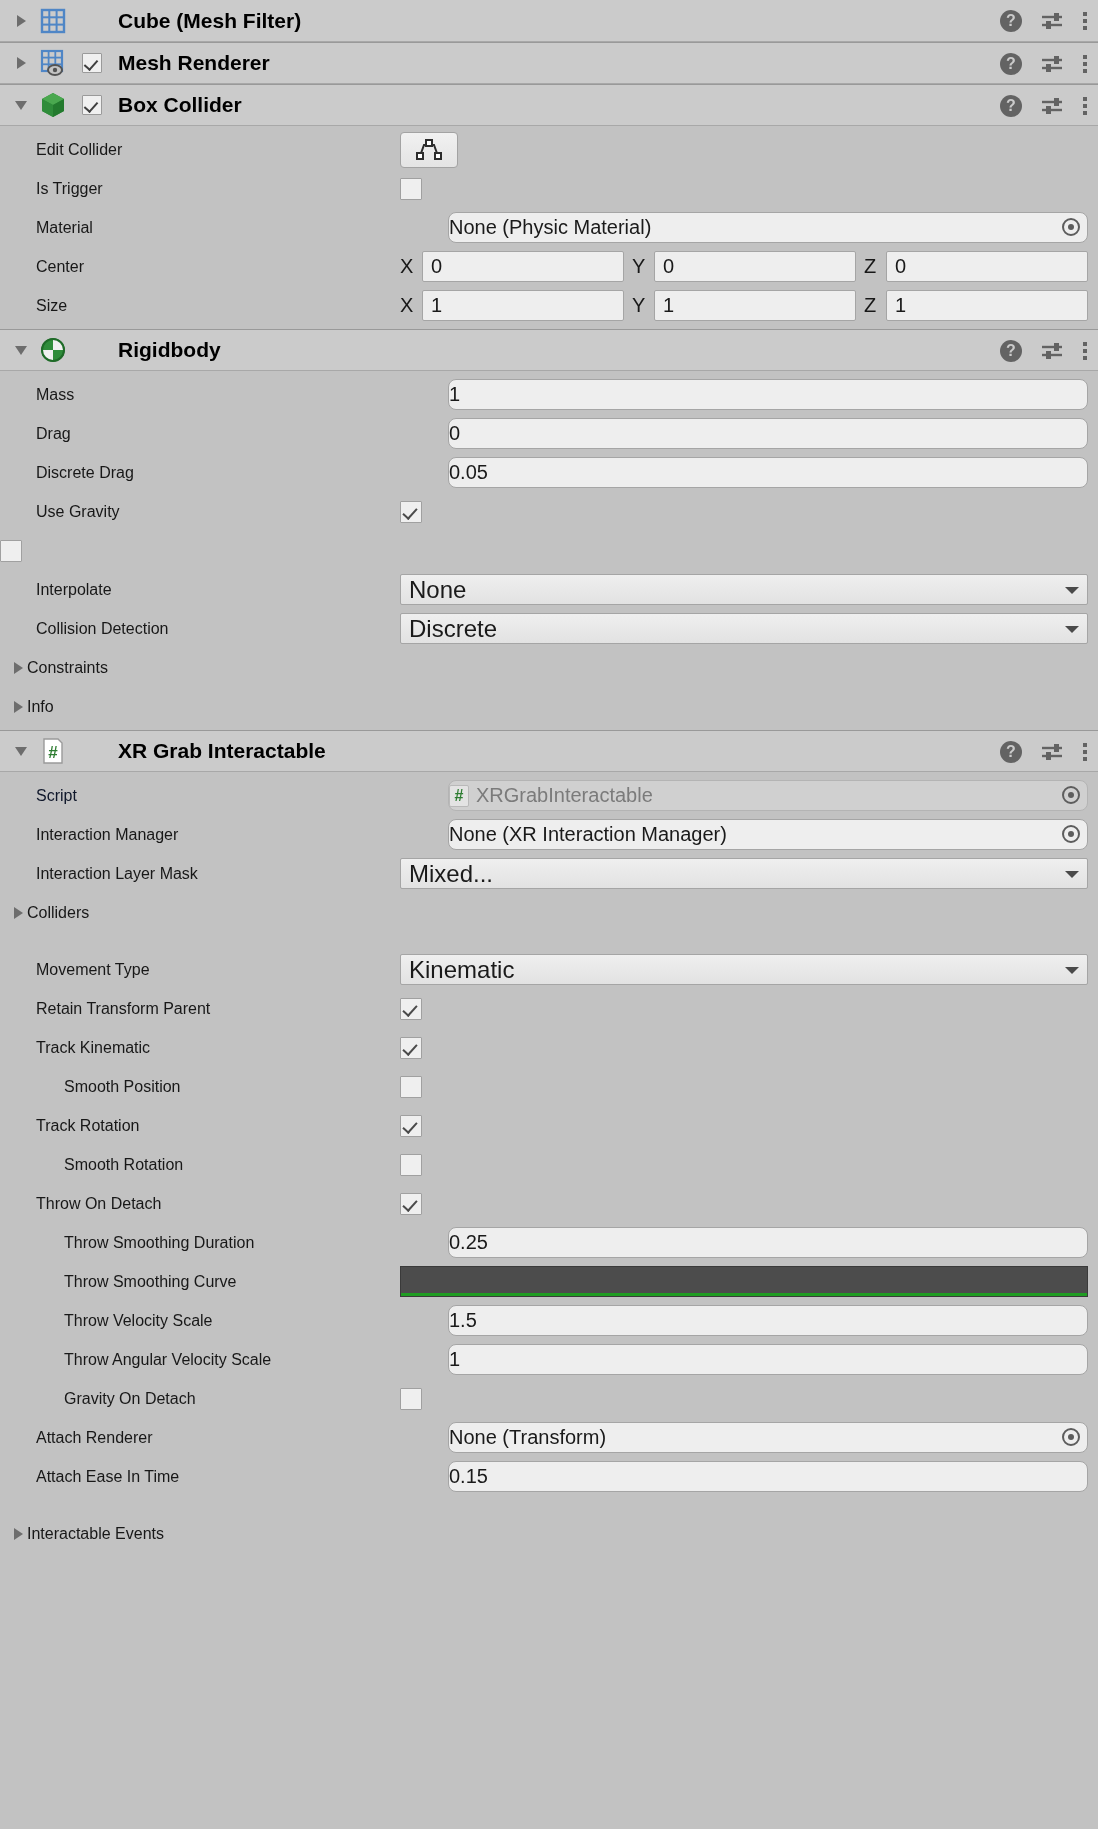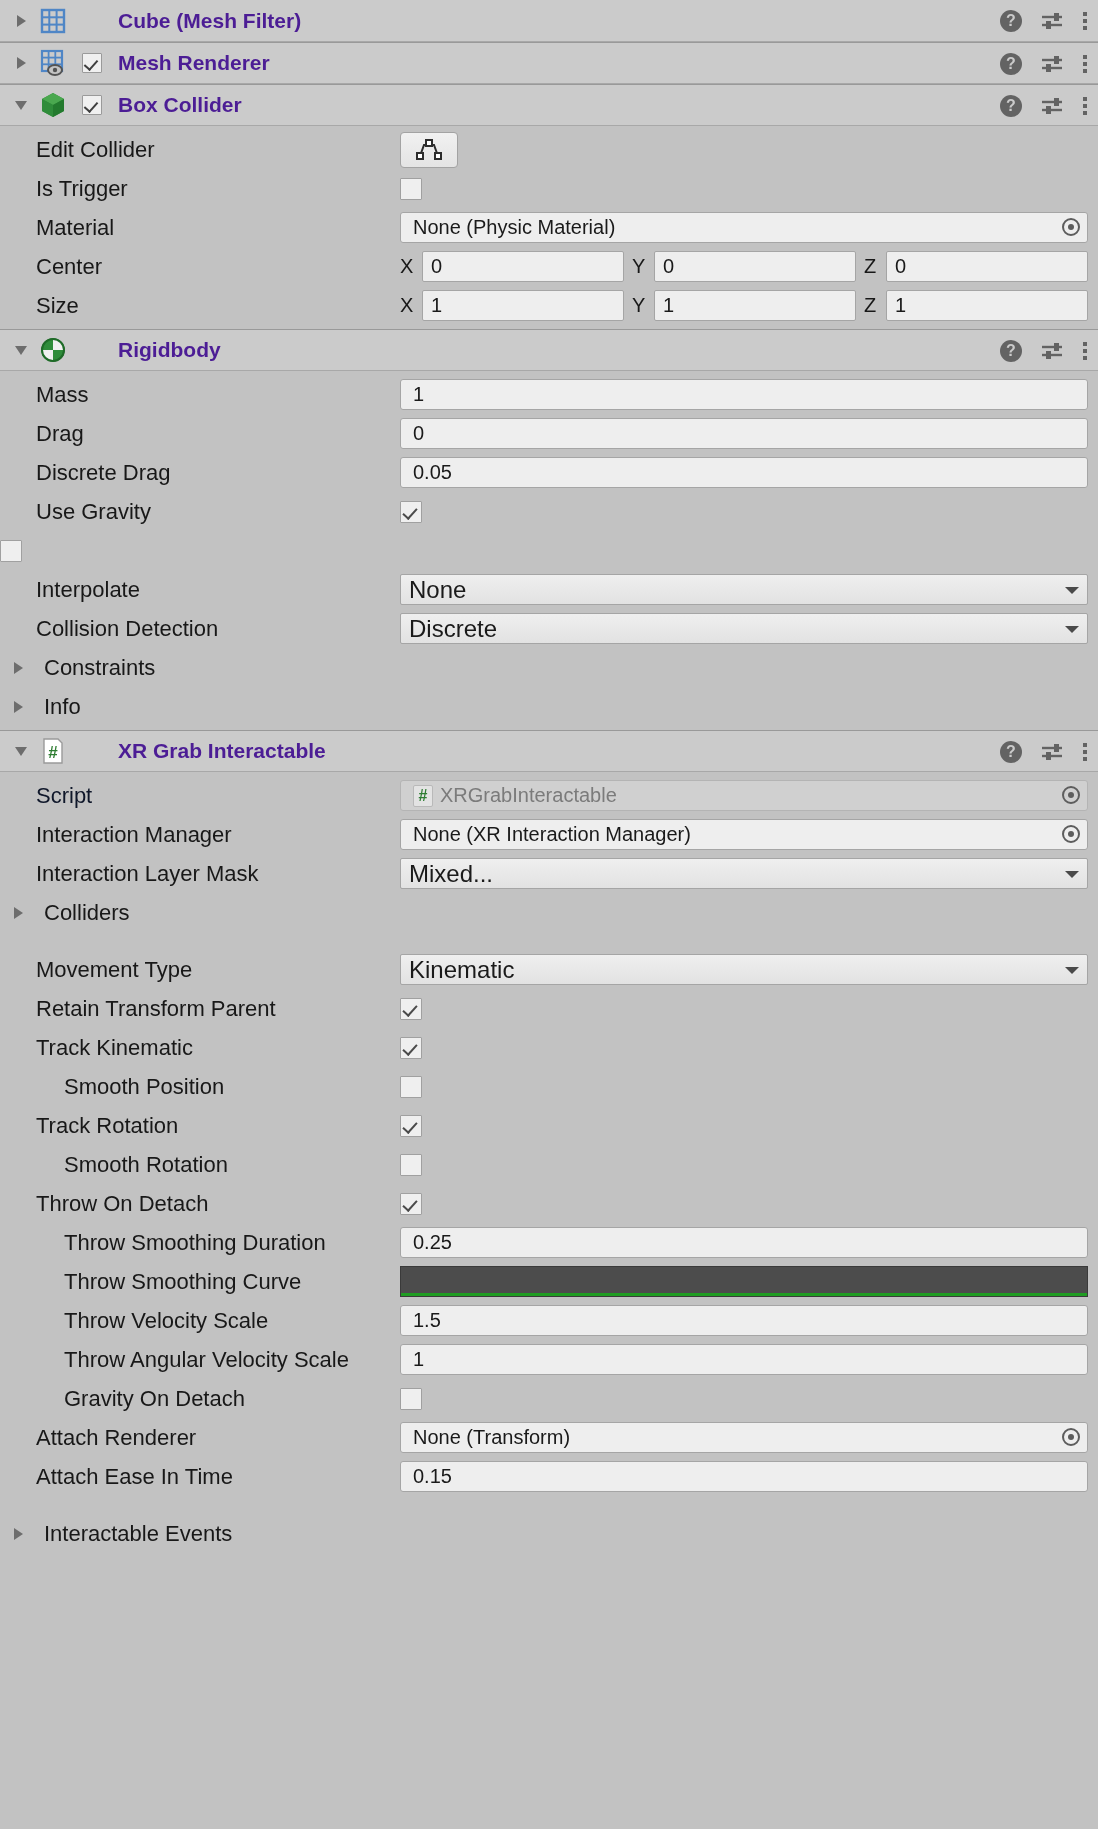--- a/index.html
+++ b/index.html
@@ -60,21 +60,21 @@
     left: 4px; top: 3px;
     width: 6px; height: 11px;
     border: solid #3f3f3f;
     border-width: 0 2.4px 2.4px 0;
     transform: rotate(42deg);
   }
 
   .comp-title {
     font-size: 21px;
     font-weight: bold;
-    color: #4c1d95;
+    color: #000000;
     margin-left: 16px;
     white-space: nowrap;
   }
   .comp-title.nocheck { margin-left: 50px; }
 
   .hdr-right {
     position: absolute;
     right: 10px; top: 0; height: 42px;
     display: flex; align-items: center; gap: 18px;
   }
@@ -93,54 +93,55 @@
   
   .comp-body { background: #c2c2c2; padding-top: 4px; padding-bottom: 4px; }
 
   .row {
     height: 39px;
     display: flex;
     align-items: center;
     position: relative;
   }
   .row-label {
-    font-size: 22px;
+    font-size: 16px;
     color: #181818;
     padding-left: 36px;
     width: 400px;
     flex: 0 0 400px;
     white-space: nowrap;
     overflow: hidden;
   }
   .row-label.indent1 { padding-left: 64px; }
   .row-label.dim { color: #0f172a; }
-  .row-label.fold { padding-left: 44px; display: flex; align-items: center; }
+  .row-label.fold { padding-left: 27px; display: flex; align-items: center; }
   .fold-arrow {
     position: absolute;
     left: 14px;
     width: 0; height: 0;
     border-left: 9px solid #6d6d6d;
     border-top: 6px solid transparent;
     border-bottom: 6px solid transparent;
   }
   .row-field { flex: 1 1 auto; display: flex; align-items: center; padding-right: 10px; }
 
   
   .txtbox {
     height: 31px;
     background: #eeeeee;
     border: 1px solid #a5a5a5;
-    border-radius: 3px;
+    border-radius: 8px;
     font-size: 20px;
     color: #1a1a1a;
     display: flex;
     align-items: center;
-    padding: 0 12px;
+    padding: 0 0;
     width: 100%;
     position: relative;
+    margin-left: 48px;
   }
   .txtbox.disabled { background: #d0d0d0; color: #7b7b7b; border-color: #b4b4b4; }
 
   
   .objfield { padding-right: 34px; }
   .obj-sel {
     position: absolute;
     right: 4px; top: 50%; transform: translateY(-50%);
     width: 22px; height: 22px;
   }

